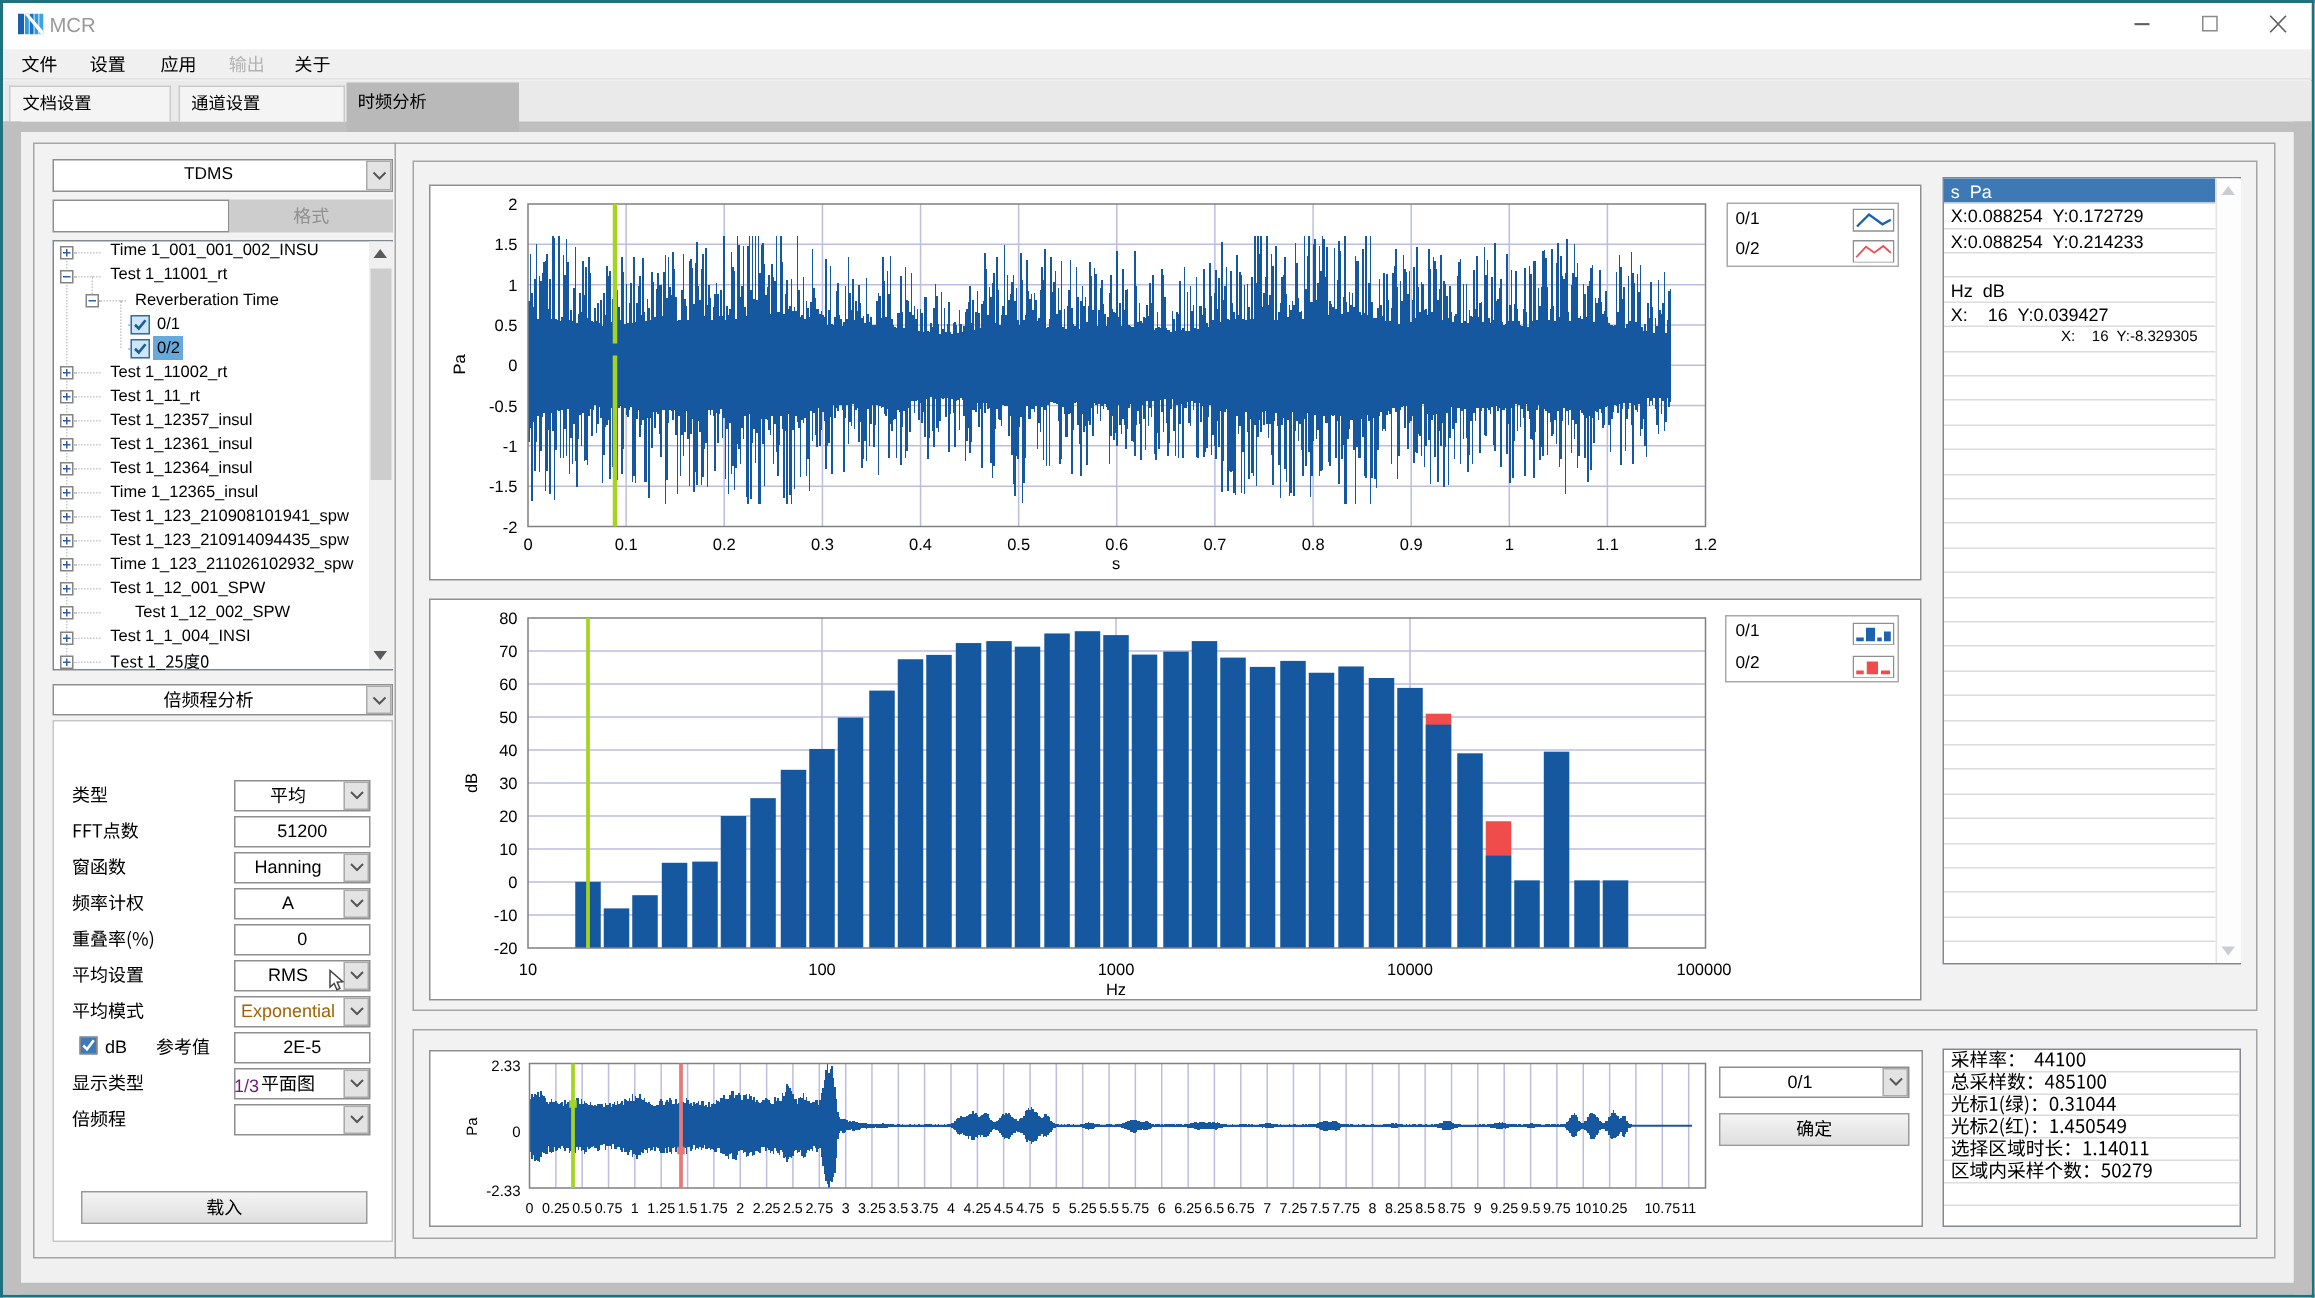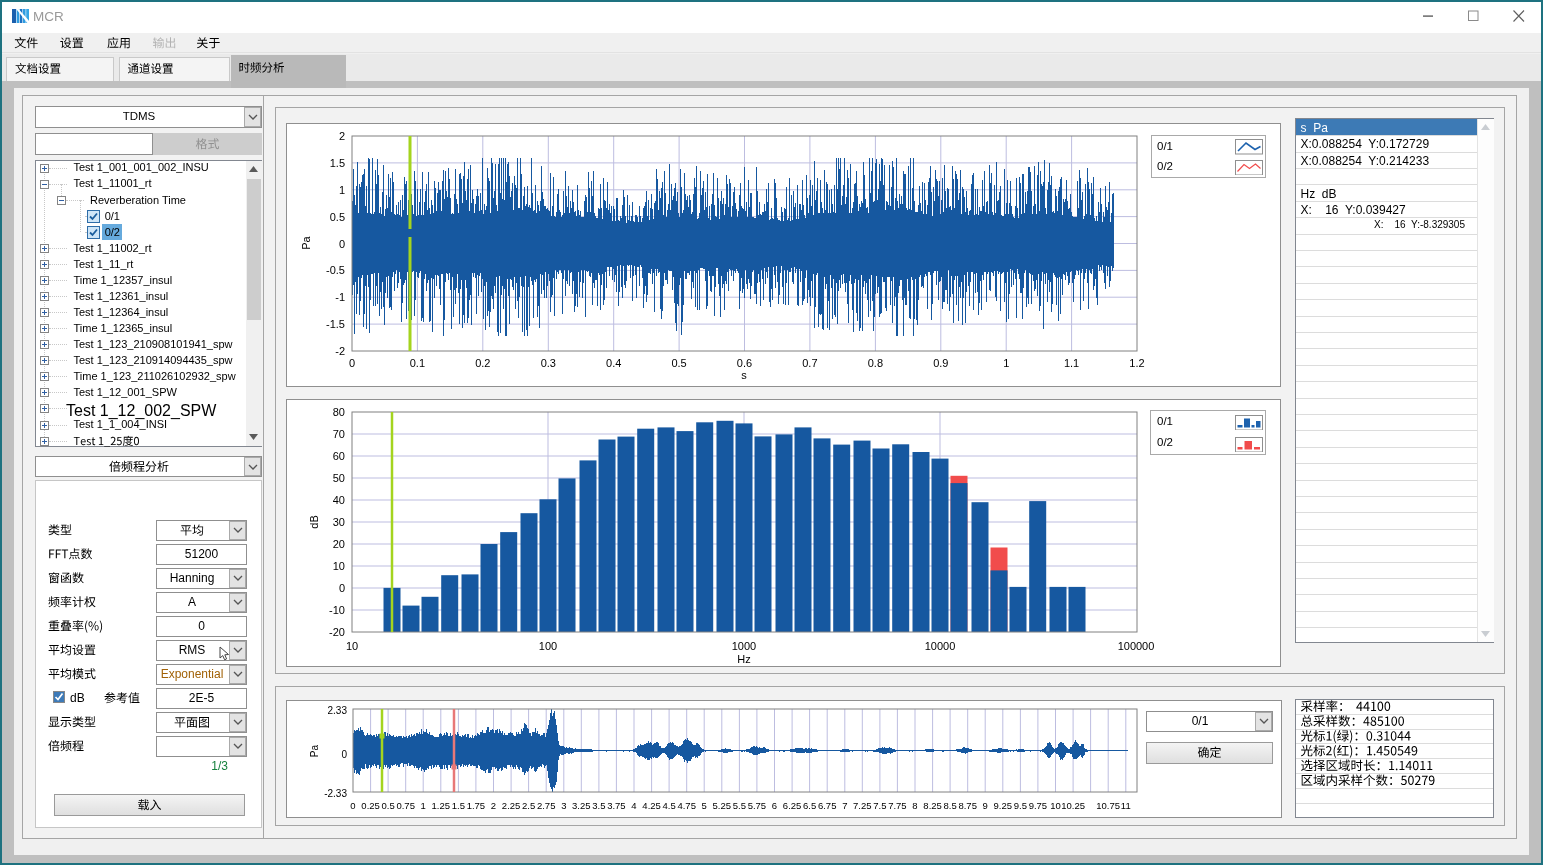--- a/index.html
+++ b/index.html
@@ -42,21 +42,21 @@
 <div style="position:absolute;left:35.0px;top:133.0px;width:118.0px;height:22.0px;background:#fff;border:1px solid #8f8f8f"></div>
 <div style="position:absolute;left:153.0px;top:133.0px;width:109.0px;height:22.0px;background:#cdcdcd"></div>
 <div style="position:absolute;left:35.0px;top:160.0px;width:227.0px;height:287.0px;background:#fff;border:1px solid #828790"></div>
 <div style="position:absolute;left:44.0px;top:168.2px;width:1.0px;height:272.9px;border-left:1px dotted #c8c8c8"></div>
 <div style="position:absolute;left:61.0px;top:184.2px;width:1.0px;height:16.1px;border-left:1px dotted #c8c8c8"></div>
 <div style="position:absolute;left:80.0px;top:200.3px;width:1.0px;height:32.1px;border-left:1px dotted #c8c8c8"></div>
 <div style="position:absolute;left:49.0px;top:167.7px;width:18.0px;height:1.0px;border-top:1px dotted #c8c8c8"></div>
 <div style="position:absolute;left:39.5px;top:163.7px;width:9.0px;height:9.0px;background:#fff;border:1px solid #848484"></div>
 <div style="position:absolute;left:41.5px;top:167.7px;width:5.0px;height:1.0px;background:#2f5fa3"></div>
 <div style="position:absolute;left:43.5px;top:165.7px;width:1.0px;height:5.0px;background:#2f5fa3"></div>
-<div style="position:absolute;left:73.5px;top:161.4px;font-size:11px;color:#000;white-space:pre">Test 1_001_001_002_INSU</div>
+<div style="position:absolute;left:73.5px;top:161.4px;font-size:11px;color:#000;white-space:pre">Time 1_001_001_002_INSU</div>
 <div style="position:absolute;left:49.0px;top:183.8px;width:18.0px;height:1.0px;border-top:1px dotted #c8c8c8"></div>
 <div style="position:absolute;left:39.5px;top:179.8px;width:9.0px;height:9.0px;background:#fff;border:1px solid #848484"></div>
 <div style="position:absolute;left:41.5px;top:183.8px;width:5.0px;height:1.0px;background:#2f5fa3"></div>
 <div style="position:absolute;left:73.5px;top:177.4px;font-size:11px;color:#000;white-space:pre">Test 1_11001_rt</div>
 <div style="position:absolute;left:66.0px;top:199.8px;width:18.0px;height:1.0px;border-top:1px dotted #c8c8c8"></div>
 <div style="position:absolute;left:56.5px;top:195.8px;width:9.0px;height:9.0px;background:#fff;border:1px solid #848484"></div>
 <div style="position:absolute;left:58.5px;top:199.8px;width:5.0px;height:1.0px;background:#2f5fa3"></div>
 <div style="position:absolute;left:90.0px;top:194px;font-size:11px;color:#000;white-space:pre">Reverberation Time</div>
 <div style="position:absolute;left:85.0px;top:215.8px;width:4.0px;height:1.0px;border-top:1px dotted #c8c8c8"></div>
 <div style="position:absolute;left:87.0px;top:209.8px;width:13.0px;height:13.0px;background:#cfe6f8;border:1px solid #2e6da8"></div>
@@ -78,21 +78,21 @@
 <div style="position:absolute;left:73.5px;top:241.6px;font-size:11px;color:#000;white-space:pre">Test 1_11002_rt</div>
 <div style="position:absolute;left:49.0px;top:264.0px;width:18.0px;height:1.0px;border-top:1px dotted #c8c8c8"></div>
 <div style="position:absolute;left:39.5px;top:260.0px;width:9.0px;height:9.0px;background:#fff;border:1px solid #848484"></div>
 <div style="position:absolute;left:41.5px;top:264.0px;width:5.0px;height:1.0px;background:#2f5fa3"></div>
 <div style="position:absolute;left:43.5px;top:262.0px;width:1.0px;height:5.0px;background:#2f5fa3"></div>
 <div style="position:absolute;left:73.5px;top:257.7px;font-size:11px;color:#000;white-space:pre">Test 1_11_rt</div>
 <div style="position:absolute;left:49.0px;top:280.1px;width:18.0px;height:1.0px;border-top:1px dotted #c8c8c8"></div>
 <div style="position:absolute;left:39.5px;top:276.1px;width:9.0px;height:9.0px;background:#fff;border:1px solid #848484"></div>
 <div style="position:absolute;left:41.5px;top:280.1px;width:5.0px;height:1.0px;background:#2f5fa3"></div>
 <div style="position:absolute;left:43.5px;top:278.1px;width:1.0px;height:5.0px;background:#2f5fa3"></div>
-<div style="position:absolute;left:73.5px;top:273.8px;font-size:11px;color:#000;white-space:pre">Time 1_12357_insul</div>
+<div style="position:absolute;left:73.5px;top:273.8px;font-size:11px;color:#000;white-space:pre">Test 1_12357_insul</div>
 <div style="position:absolute;left:49.0px;top:296.1px;width:18.0px;height:1.0px;border-top:1px dotted #c8c8c8"></div>
 <div style="position:absolute;left:39.5px;top:292.1px;width:9.0px;height:9.0px;background:#fff;border:1px solid #848484"></div>
 <div style="position:absolute;left:41.5px;top:296.1px;width:5.0px;height:1.0px;background:#2f5fa3"></div>
 <div style="position:absolute;left:43.5px;top:294.1px;width:1.0px;height:5.0px;background:#2f5fa3"></div>
 <div style="position:absolute;left:73.5px;top:289.8px;font-size:11px;color:#000;white-space:pre">Test 1_12361_insul</div>
 <div style="position:absolute;left:49.0px;top:312.1px;width:18.0px;height:1.0px;border-top:1px dotted #c8c8c8"></div>
 <div style="position:absolute;left:39.5px;top:308.1px;width:9.0px;height:9.0px;background:#fff;border:1px solid #848484"></div>
 <div style="position:absolute;left:41.5px;top:312.1px;width:5.0px;height:1.0px;background:#2f5fa3"></div>
 <div style="position:absolute;left:43.5px;top:310.1px;width:1.0px;height:5.0px;background:#2f5fa3"></div>
 <div style="position:absolute;left:73.5px;top:305.8px;font-size:11px;color:#000;white-space:pre">Test 1_12364_insul</div>
@@ -118,21 +118,21 @@
 <div style="position:absolute;left:73.5px;top:370.1px;font-size:11px;color:#000;white-space:pre">Time 1_123_211026102932_spw</div>
 <div style="position:absolute;left:49.0px;top:392.4px;width:18.0px;height:1.0px;border-top:1px dotted #c8c8c8"></div>
 <div style="position:absolute;left:39.5px;top:388.4px;width:9.0px;height:9.0px;background:#fff;border:1px solid #848484"></div>
 <div style="position:absolute;left:41.5px;top:392.4px;width:5.0px;height:1.0px;background:#2f5fa3"></div>
 <div style="position:absolute;left:43.5px;top:390.4px;width:1.0px;height:5.0px;background:#2f5fa3"></div>
 <div style="position:absolute;left:73.5px;top:386.1px;font-size:11px;color:#000;white-space:pre">Test 1_12_001_SPW</div>
 <div style="position:absolute;left:49.0px;top:408.4px;width:18.0px;height:1.0px;border-top:1px dotted #c8c8c8"></div>
 <div style="position:absolute;left:39.5px;top:404.4px;width:9.0px;height:9.0px;background:#fff;border:1px solid #848484"></div>
 <div style="position:absolute;left:41.5px;top:408.4px;width:5.0px;height:1.0px;background:#2f5fa3"></div>
 <div style="position:absolute;left:43.5px;top:406.4px;width:1.0px;height:5.0px;background:#2f5fa3"></div>
-<div style="position:absolute;left:66px;top:402.1px;font-size:16px;color:#000;white-space:pre">Test 1_12_002_SPW</div>
+<div style="position:absolute;left:90px;top:402.1px;font-size:11px;color:#000;white-space:pre">Test 1_12_002_SPW</div>
 <div style="position:absolute;left:49.0px;top:424.5px;width:18.0px;height:1.0px;border-top:1px dotted #c8c8c8"></div>
 <div style="position:absolute;left:39.5px;top:420.5px;width:9.0px;height:9.0px;background:#fff;border:1px solid #848484"></div>
 <div style="position:absolute;left:41.5px;top:424.5px;width:5.0px;height:1.0px;background:#2f5fa3"></div>
 <div style="position:absolute;left:43.5px;top:422.5px;width:1.0px;height:5.0px;background:#2f5fa3"></div>
 <div style="position:absolute;left:73.5px;top:418.2px;font-size:11px;color:#000;white-space:pre">Test 1_1_004_INSI</div>
 <div style="position:absolute;left:49.0px;top:440.6px;width:18.0px;height:1.0px;border-top:1px dotted #c8c8c8"></div>
 <div style="position:absolute;left:39.5px;top:436.6px;width:9.0px;height:9.0px;background:#fff;border:1px solid #848484"></div>
 <div style="position:absolute;left:41.5px;top:440.6px;width:5.0px;height:1.0px;background:#2f5fa3"></div>
 <div style="position:absolute;left:43.5px;top:438.6px;width:1.0px;height:5.0px;background:#2f5fa3"></div>
 <div style="position:absolute;left:246.0px;top:161.0px;width:15.5px;height:285.0px;background:#f0f0f0"></div>
@@ -192,21 +192,21 @@
 <div style="position:absolute;left:156.0px;top:711.5px;width:91.0px;height:21.5px;background:#fff;border:1px solid #8f8f8f"></div>
 <div style="position:absolute;left:229.0px;top:712.5px;width:17.0px;height:19.5px;background:#e3e3e3;border:1px solid #aaa"></div>
 <svg style="position:absolute;left:232.5px;top:719.2px" width="10" height="6" viewBox="0 0 10 6">
     <path d="M1 1 L5 5 L9 1" stroke="#555" stroke-width="1.3" fill="none"></path>
   </svg>
 <div style="position:absolute;left:156.0px;top:735.5px;width:91.0px;height:21.5px;background:#fff;border:1px solid #8f8f8f"></div>
 <div style="position:absolute;left:229.0px;top:736.5px;width:17.0px;height:19.5px;background:#e3e3e3;border:1px solid #aaa"></div>
 <svg style="position:absolute;left:232.5px;top:743.2px" width="10" height="6" viewBox="0 0 10 6">
     <path d="M1 1 L5 5 L9 1" stroke="#555" stroke-width="1.3" fill="none"></path>
   </svg>
-<div style="position:absolute;left:156.0px;top:759px;width:72.0px;text-align:right;font-size:12.0px;color:#15803d">1/3</div>
+<div style="position:absolute;left:156.0px;top:717px;width:72.0px;text-align:left;font-size:12.0px;color:#701a75">1/3</div>
 <svg style="position:absolute;left:219px;top:646px" width="12" height="16" viewBox="0 0 12 16">
     <path d="M1 1 L1 12 L3.8 9.6 L5.6 13.8 L7.6 12.9 L5.8 8.8 L9.5 8.5 Z" fill="#fff" stroke="#444" stroke-width="1"></path>
   </svg>
 <div style="position:absolute;left:54.0px;top:794.0px;width:191.0px;height:22.0px;background:linear-gradient(#f4f4f4,#dfdfdf);border:1px solid #9a9a9a"></div>
 <div style="position:absolute;left:286.0px;top:123.0px;width:995.0px;height:264.0px;background:#fff;border:1px solid #8f8f8f"></div>
 <div style="position:absolute;left:286.0px;top:399.0px;width:995.0px;height:268.0px;background:#fff;border:1px solid #8f8f8f"></div>
 <div style="position:absolute;left:286.0px;top:700.0px;width:996.0px;height:118.0px;background:#fff;border:1px solid #8f8f8f"></div>
 <svg style="position:absolute;left:286px;top:123px" width="995" height="264" font-family="Liberation Sans,sans-serif">
     <line x1="66" y1="39.9" x2="851" y2="39.9" stroke="#bdbde0"></line>
     <line x1="66" y1="66.8" x2="851" y2="66.8" stroke="#bdbde0"></line>

